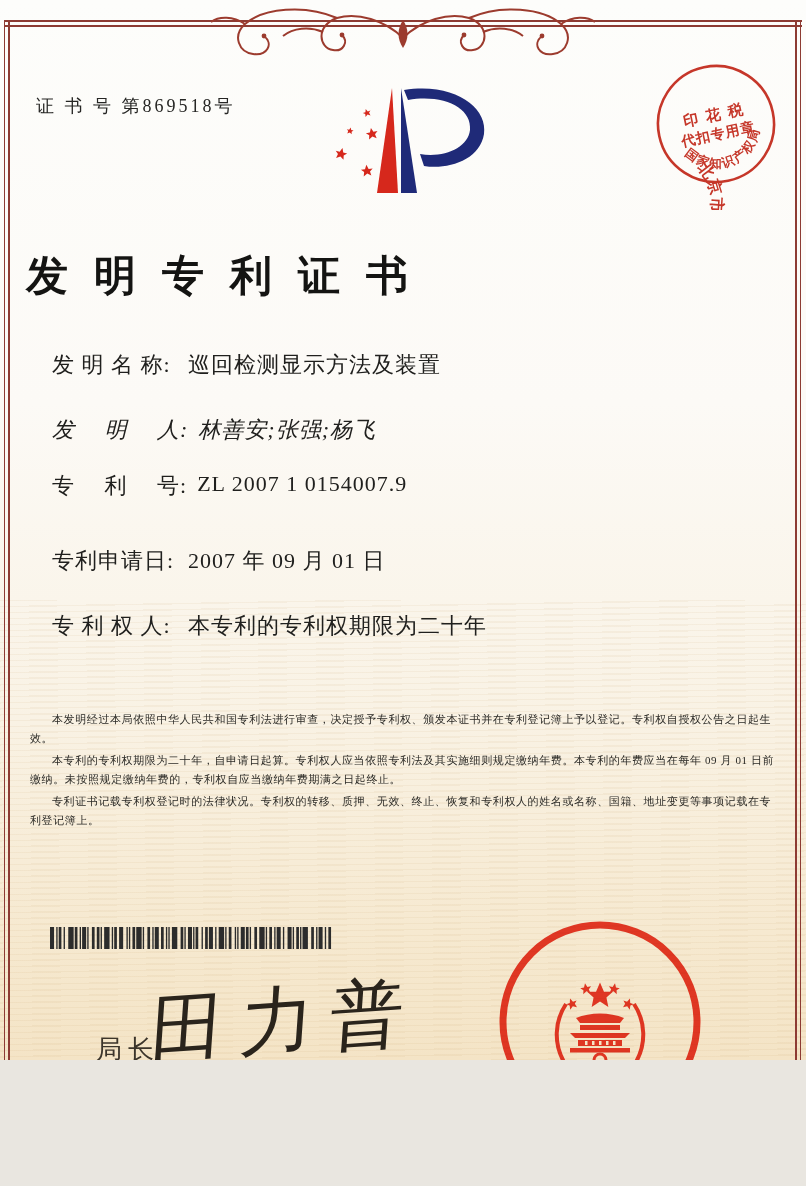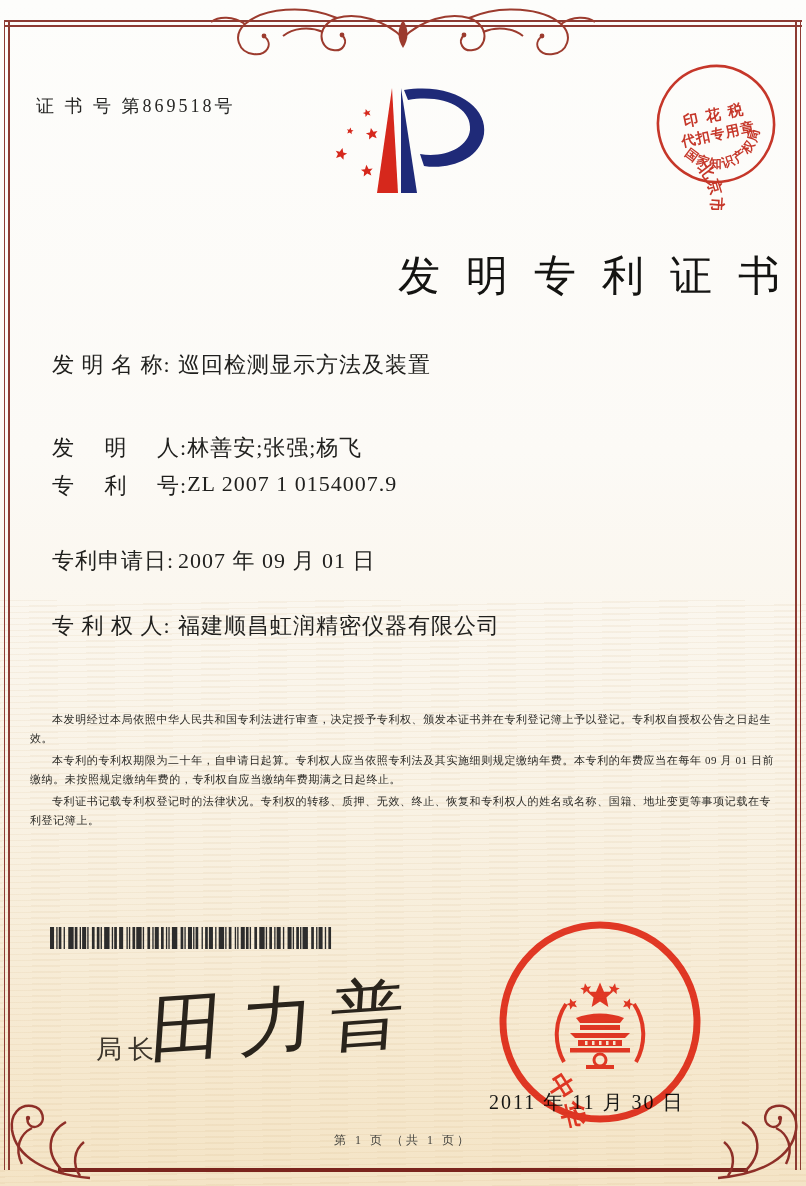--- a/index.html
+++ b/index.html
@@ -1,30 +1,30 @@
 <!DOCTYPE html>
 <html><head>
 <meta charset="utf-8">
 <style>
   html,body{margin:0;padding:0;background:#e9e6e0;}
   .page{
-    position:relative; width:806px; height:1186px; overflow:hidden;
+    position:relative; width:806px; height:1060px; overflow:hidden;
     font-family:"Liberation Serif","DejaVu Serif",serif;
     background:linear-gradient(180deg,#fdfdfb 0%,#fcfaf6 38%,#f9f2e4 68%,#f6e9d0 88%,#f4e4c6 100%);
     color:#1d1d1b;
   }
   .texture{position:absolute;left:0;right:0;top:600px;bottom:0;z-index:0;pointer-events:none;
     background:repeating-linear-gradient(179deg, rgba(185,140,75,0.08) 0 1.5px, rgba(255,255,255,0) 1.5px 6px);}
   .fr{position:absolute;background:#8d3b33;z-index:1;}
   .cert-no{position:absolute;left:36px;top:94px;font-size:18px;letter-spacing:3px;color:#262624;z-index:2;}
-  .title{position:absolute;left:0;right:0;top:220px;text-align:right;font-size:42px;font-weight:400;
+  .title{position:absolute;left:0;right:0;top:220px;text-align:left;font-size:42px;font-weight:700;
     letter-spacing:26px;text-indent:26px;color:#141412;z-index:2;}
   .frow{position:absolute;left:52px;display:flex;font-size:22px;color:#20201e;z-index:2;white-space:nowrap;}
   .flabel{display:inline-block;min-width:126px;letter-spacing:1px;}
-  .fvalue{display:inline-block;margin-left:0;letter-spacing:1px;}
+  .fvalue{display:inline-block;margin-left:10px;letter-spacing:1px;}
   .bodytext{position:absolute;left:30px;top:710px;width:748px;z-index:2;}
   .bodytext p{margin:0 0 3px 0;font-size:11px;line-height:1.72;text-indent:2em;letter-spacing:0.6px;color:#2b2a26;}
   .barcode{position:absolute;left:50px;top:927px;z-index:2;}
   .signer-label{position:absolute;left:96px;top:1032px;font-size:26px;letter-spacing:6px;color:#3c352b;z-index:2;}
   .signature{position:absolute;left:150px;top:972px;font-size:74px;letter-spacing:16px;color:#2a241c;
     transform:rotate(-4deg) skewX(-8deg);z-index:2;}
   .grant-date{position:absolute;left:489px;top:1089px;font-size:20px;letter-spacing:2px;color:#161614;z-index:2;}
   .footer{position:absolute;left:0;right:0;top:1132px;text-align:center;font-size:12px;letter-spacing:3px;color:#45443f;z-index:2;}
   .seal-big{position:absolute;left:494px;top:916px;z-index:3;mix-blend-mode:multiply;}
   .seal-stamp{position:absolute;left:630px;top:38px;z-index:3;mix-blend-mode:multiply;}
@@ -117,35 +117,35 @@
       <text x="0" y="15" text-anchor="middle" font-size="14" font-weight="bold" letter-spacing="1">代扣专用章</text>
     </g>
   </svg>
 
   <h1 class="title">发明专利证书</h1>
 
   <div class="frow" style="top:350px;">
     <span class="flabel">发 明 名 称:</span>
     <span class="fvalue">巡回检测显示方法及装置</span>
   </div>
-  <div class="frow" style="top:433px;">
+  <div class="frow" style="top:415px;font-style:italic;">
     <span class="flabel">发　 明　 人:</span>
     <span class="fvalue">林善安;张强;杨飞</span>
   </div>
   <div class="frow" style="top:471px;">
     <span class="flabel">专　 利　 号:</span>
     <span class="fvalue">ZL 2007 1 0154007.9</span>
   </div>
   <div class="frow" style="top:546px;">
     <span class="flabel">专利申请日:</span>
     <span class="fvalue">2007 年 09 月 01 日</span>
   </div>
   <div class="frow" style="top:611px;">
     <span class="flabel">专 利 权 人:</span>
-    <span class="fvalue">福建顺昌虹润精密仪器有限公司</span>
+    <span class="fvalue">本专利的专利权期限为二十年</span>
   </div>
 
   <div class="bodytext">
     <p>本发明经过本局依照中华人民共和国专利法进行审查，决定授予专利权、颁发本证书并在专利登记簿上予以登记。专利权自授权公告之日起生效。</p>
     <p>本专利的专利权期限为二十年，自申请日起算。专利权人应当依照专利法及其实施细则规定缴纳年费。本专利的年费应当在每年 09 月 01 日前缴纳。未按照规定缴纳年费的，专利权自应当缴纳年费期满之日起终止。</p>
     <p>专利证书记载专利权登记时的法律状况。专利权的转移、质押、无效、终止、恢复和专利权人的姓名或名称、国籍、地址变更等事项记载在专利登记簿上。</p>
   </div>
 
   <svg class="barcode" width="285" height="22" fill="#2c2c2c">
       <rect x="0" y="0" width="4.050000000000001" height="22"></rect>

